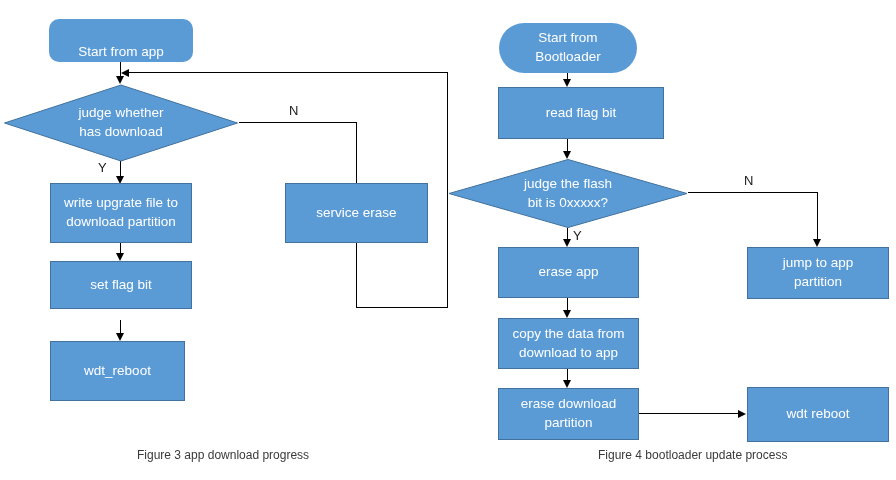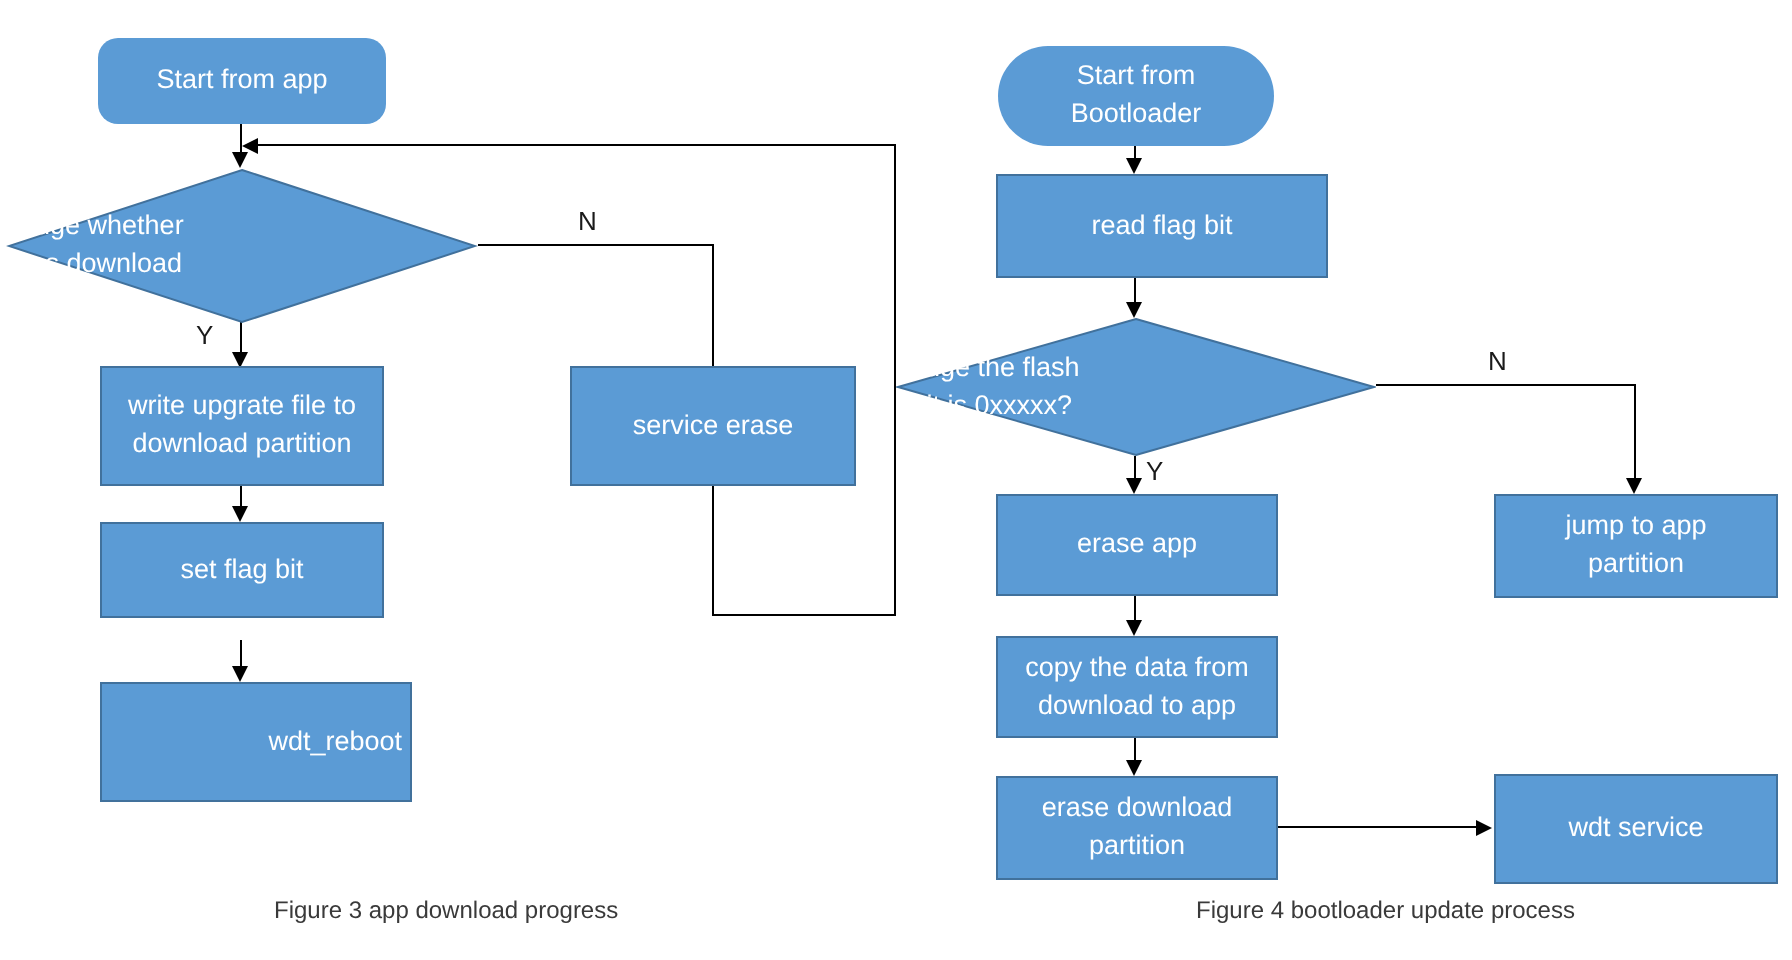--- a/index.html
+++ b/index.html
@@ -23,21 +23,21 @@
   
   .node{
     position:absolute;background:var(--shape-fill);border:1px solid var(--shape-border);
     display:flex;align-items:center;justify-content:center;box-sizing:border-box;
   }
   .node.noborder{border:none;}
   .lbl{
     color:var(--shape-text);font-size:13.5px;line-height:1.4;text-align:center;
     white-space:pre-line;padding:0 4px;
   }
-  .diamond{position:absolute;display:flex;align-items:center;}
+  .diamond{position:absolute;display:flex;align-items:center;justify-content:center;}
   .diamond svg{position:absolute;left:0;top:0;width:100%;height:100%;}
   .diamond svg polygon{fill:var(--shape-fill);stroke:var(--shape-border);stroke-width:1;}
   .diamond .lbl{position:relative;z-index:1;}
   .branch{position:absolute;color:#1a1a1a;font-size:13px;line-height:1;}
   .caption{position:absolute;color:var(--caption-text);font-size:12px;line-height:1.2;white-space:nowrap;}
 </style>
 </head>
 <body>
 
 <div class="canvas">
@@ -78,42 +78,42 @@
   <div class="ln" style="left:567px;top:369px;width:1px;height:12px;"></div>
   <div class="ah down" style="left:563px;top:380px;"></div>
 
   <div class="ln" style="left:639px;top:413px;width:100px;height:1px;"></div>
   <div class="ah right" style="left:738px;top:410px;"></div>
 
   <div class="ln" style="left:688px;top:192px;width:130px;height:1px;"></div>
   <div class="ln" style="left:817px;top:192px;width:1px;height:47px;"></div>
   <div class="ah down" style="left:813px;top:239px;"></div>
 
-  <div class="node noborder" style="left:49px;top:19px;width:144px;height:43px;border-radius:10px;">
+  <div class="node noborder" style="left:49px;top:19px;width:144px;height:43px;border-radius:10px;align-items:flex-end;">
     <span class="lbl">Start from app</span>
   </div>
 
   <div class="diamond" style="left:3px;top:84px;width:236px;height:78px;">
     <svg viewBox="0 0 236 78" preserveAspectRatio="none">
       <polygon points="118,1 234.5,39 118,77 1.5,39"></polygon>
     </svg>
     <span class="lbl">judge whether
 has download</span>
   </div>
 
   <div class="node" style="left:50px;top:183px;width:142px;height:60px;">
     <span class="lbl">write upgrate file to
 download partition</span>
   </div>
 
   <div class="node" style="left:50px;top:261px;width:142px;height:48px;">
     <span class="lbl">set flag bit</span>
   </div>
 
-  <div class="node" style="left:50px;top:341px;width:156px;height:60px;justify-content:flex-end;">
+  <div class="node" style="left:50px;top:341px;width:135px;height:60px;">
     <span class="lbl">wdt_reboot</span>
   </div>
 
   <div class="node" style="left:285px;top:183px;width:143px;height:60px;">
     <span class="lbl">service erase</span>
   </div>
 
   <div class="branch" style="left:98px;top:161px;">Y</div>
   <div class="branch" style="left:289px;top:104px;">N</div>
 
@@ -147,21 +147,21 @@
     <span class="lbl">erase download
 partition</span>
   </div>
 
   <div class="node" style="left:747px;top:247px;width:142px;height:52px;">
     <span class="lbl">jump to app
 partition</span>
   </div>
 
   <div class="node" style="left:747px;top:387px;width:142px;height:55px;">
-    <span class="lbl">wdt service</span>
+    <span class="lbl">wdt reboot</span>
   </div>
 
   <div class="branch" style="left:573px;top:229px;">Y</div>
   <div class="branch" style="left:744px;top:174px;">N</div>
 
   <div class="caption" style="left:137px;top:448px;">Figure 3 app download progress</div>
   <div class="caption" style="left:598px;top:448px;">Figure 4 bootloader update process</div>
 
 </div>
 

